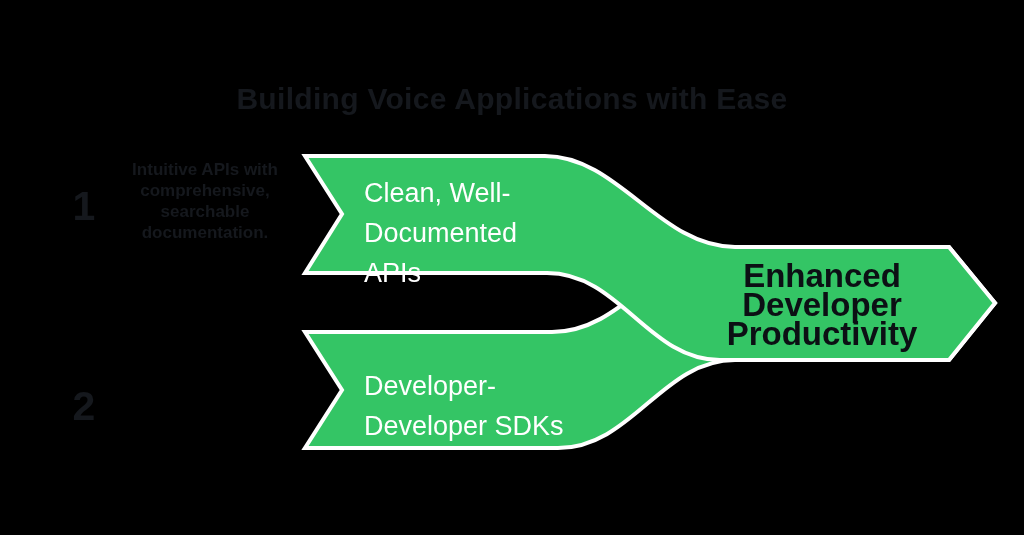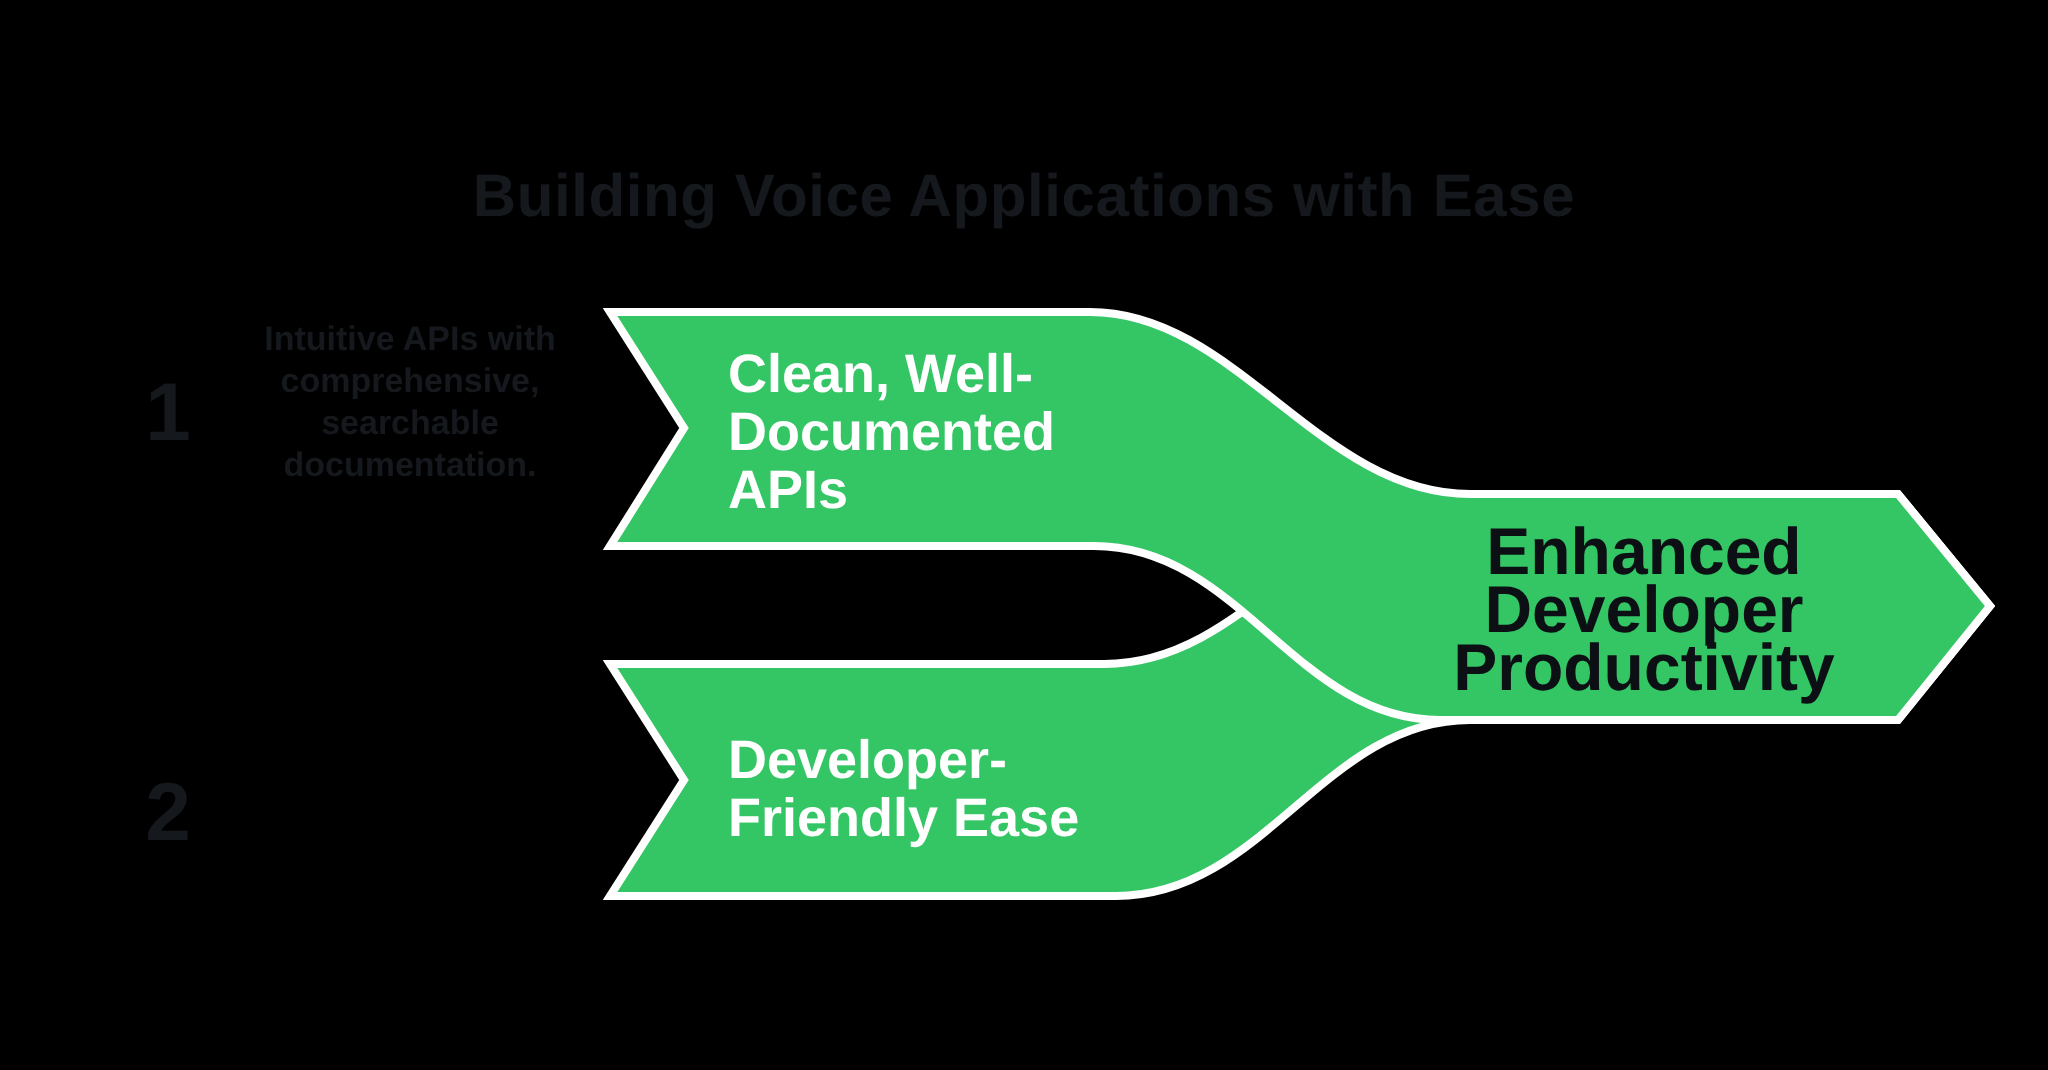--- a/index.html
+++ b/index.html
@@ -27,21 +27,21 @@
   .step-number.n2{top:386px;}
   .step-description{
     position:absolute;left:110px;width:190px;
     font-size:17px;font-weight:bold;line-height:21px;
     color:#15181d;white-space:pre-line;margin:0;
   }
   .step-description.d1{top:159px;text-align:center;}
   .step-description.d2{top:374px;}
   .ribbon-label{
     position:absolute;left:364px;
-    font-size:27px;font-weight:bold;line-height:29px;
+    font-size:27px;font-weight:normal;line-height:40px;
     color:#ffffff;white-space:pre-line;
   }
   .ribbon-label.r1{top:173px;}
   .ribbon-label.r2{top:366px;}
   .outcome-label{
     position:absolute;left:697px;top:261px;width:250px;
     text-align:center;
     font-size:33px;font-weight:bold;line-height:29px;
     color:#0c1014;white-space:pre-line;
   }
@@ -68,19 +68,19 @@
 searchable
 documentation.</p>
 
   <div class="step-number n2">2</div>
 
   <div class="ribbon-label r1">Clean, Well-
 Documented
 APIs</div>
 
   <div class="ribbon-label r2">Developer-
-Friendly Ease</div>
+Developer SDKs</div>
 
   <div class="outcome-label">Enhanced
 Developer
 Productivity</div>
 
 </div>
 
 </body></html>

